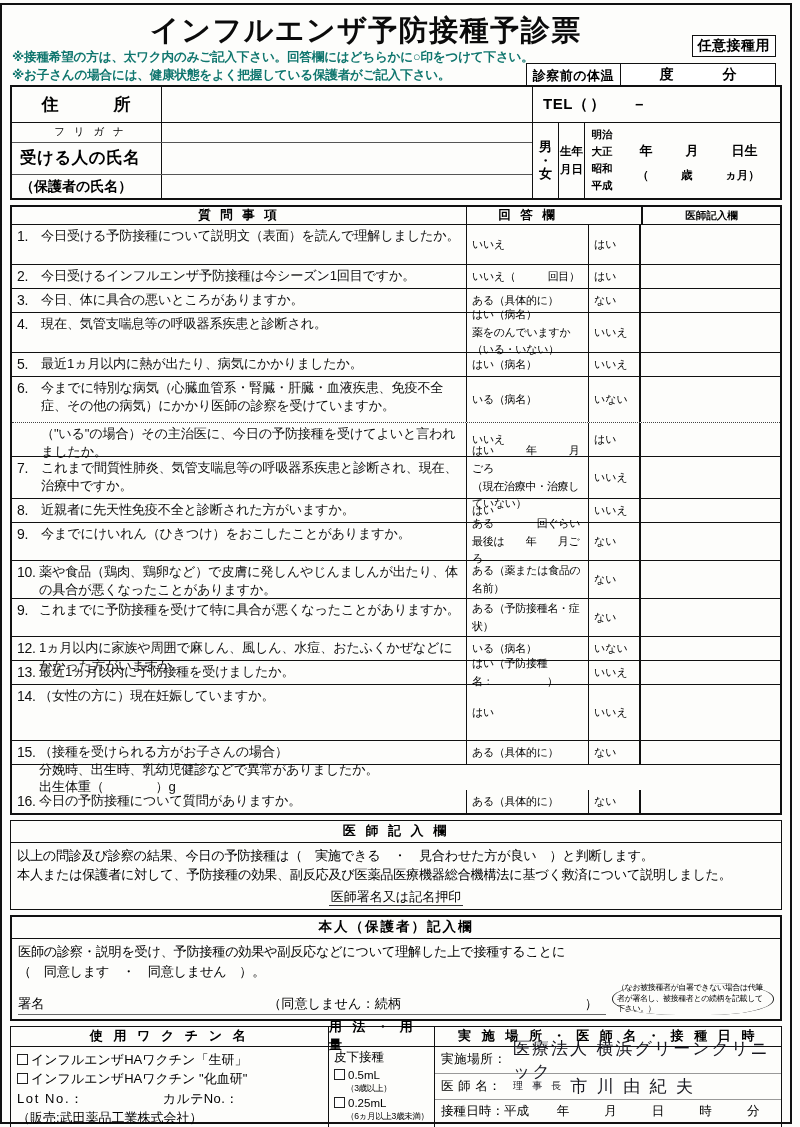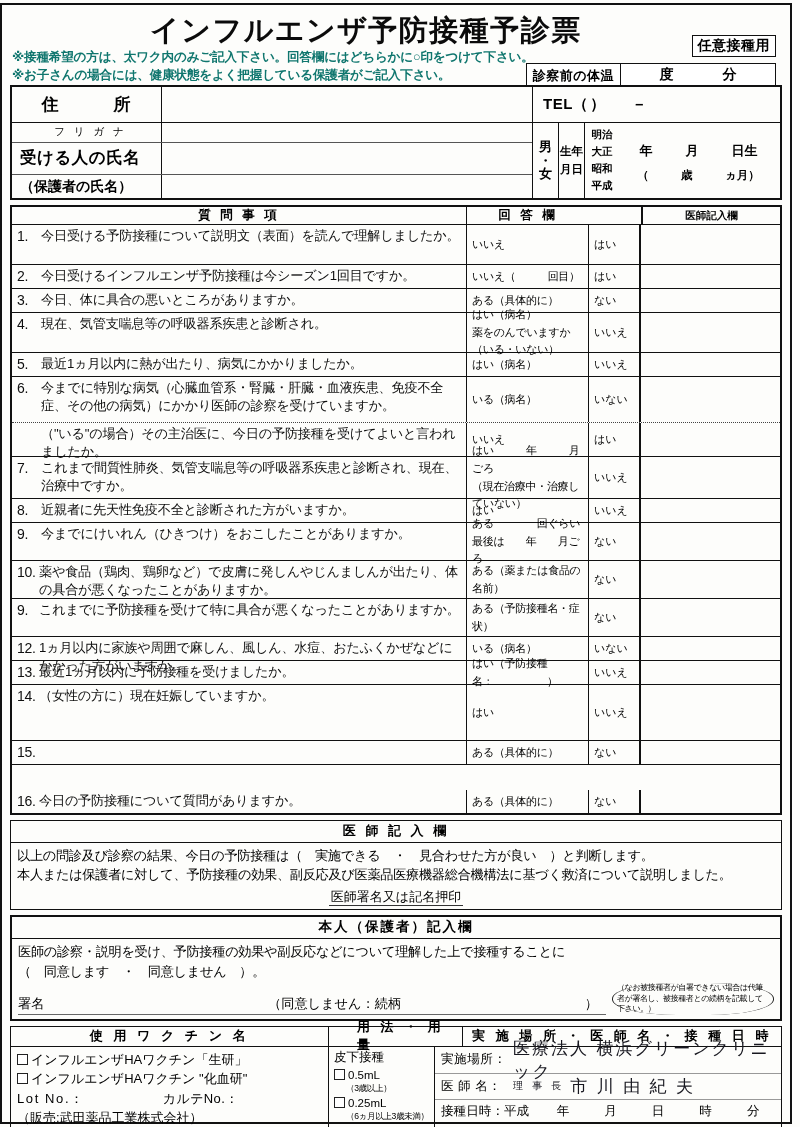--- a/index.html
+++ b/index.html
@@ -440,21 +440,21 @@
   .vac-head > div {
     display: flex;
     align-items: center;
     justify-content: center;
     font-size: 13px;
     font-weight: bold;
     letter-spacing: 3.5px;
     box-sizing: border-box;
   }
   .v-c1 { flex: 0 0 318px; border-right: 1.2px solid #111; }
-  .v-c2 { flex: 0 0 106px; border-right: 1.2px solid #111; margin-left: 28px; }
+  .v-c2 { flex: 0 0 106px; border-right: 1.2px solid #111; }
   .v-c3 { flex: 1 1 auto; }
   .vac-body { display: flex; }
   .vb1 {
     flex: 0 0 318px;
     border-right: 1.2px solid #111;
     box-sizing: border-box;
     padding: 3px 4px 2px 6px;
     font-size: 13px;
     line-height: 1.5;
   }
@@ -803,20 +803,23 @@
                 <span>はい</span>
               </div>
               <div class="ac2">
                 <span>いいえ</span>
               </div>
               <div class="dc"></div>
             </div>
             <div class="q-row" style="height: 24px;">
               <div class="qc">
                 <span class="qnum tight">15.</span>
+                <span class="qtext" style="white-space: pre-line;">（接種を受けられる方がお子さんの場合）
+分娩時、出生時、乳幼児健診などで異常がありましたか。
+出生体重（　　　　）g</span>
               </div>
               <div class="ac1">
                 <span>ある（具体的に）</span>
               </div>
               <div class="ac2">
                 <span>ない</span>
               </div>
               <div class="dc"></div>
             </div>
             <div class="q-row last">

